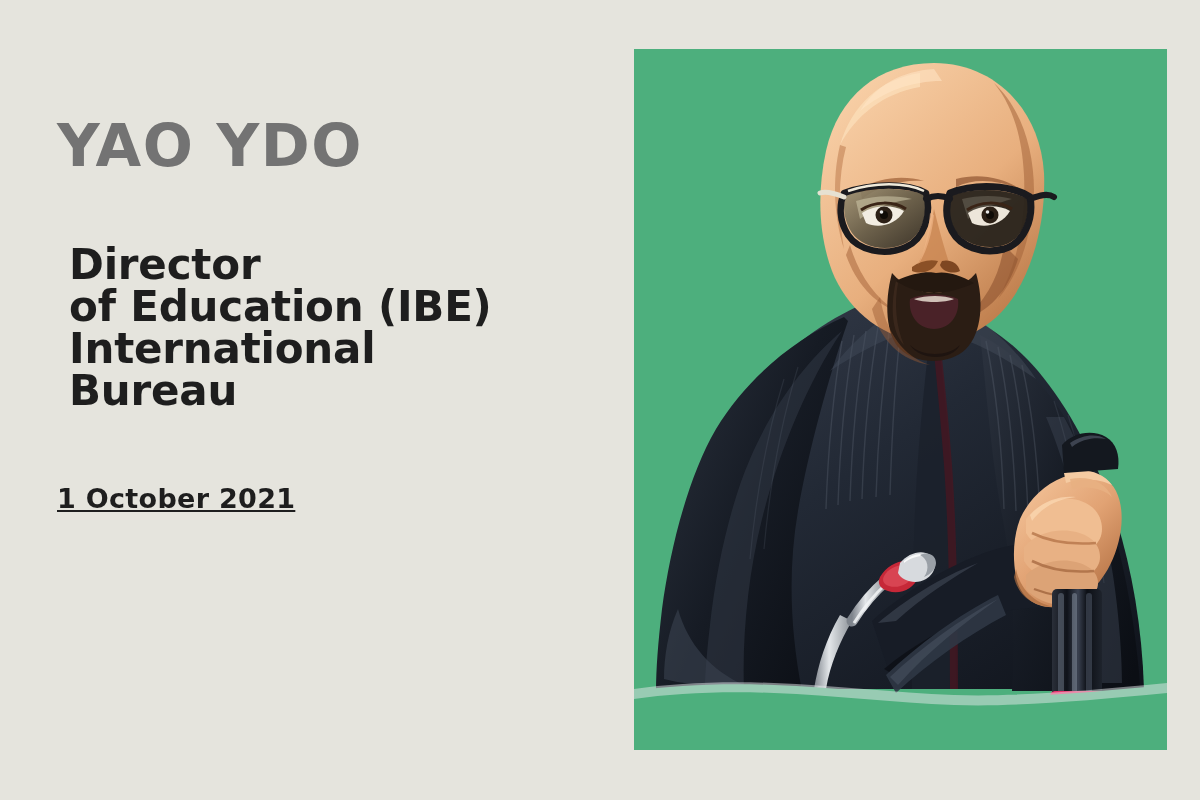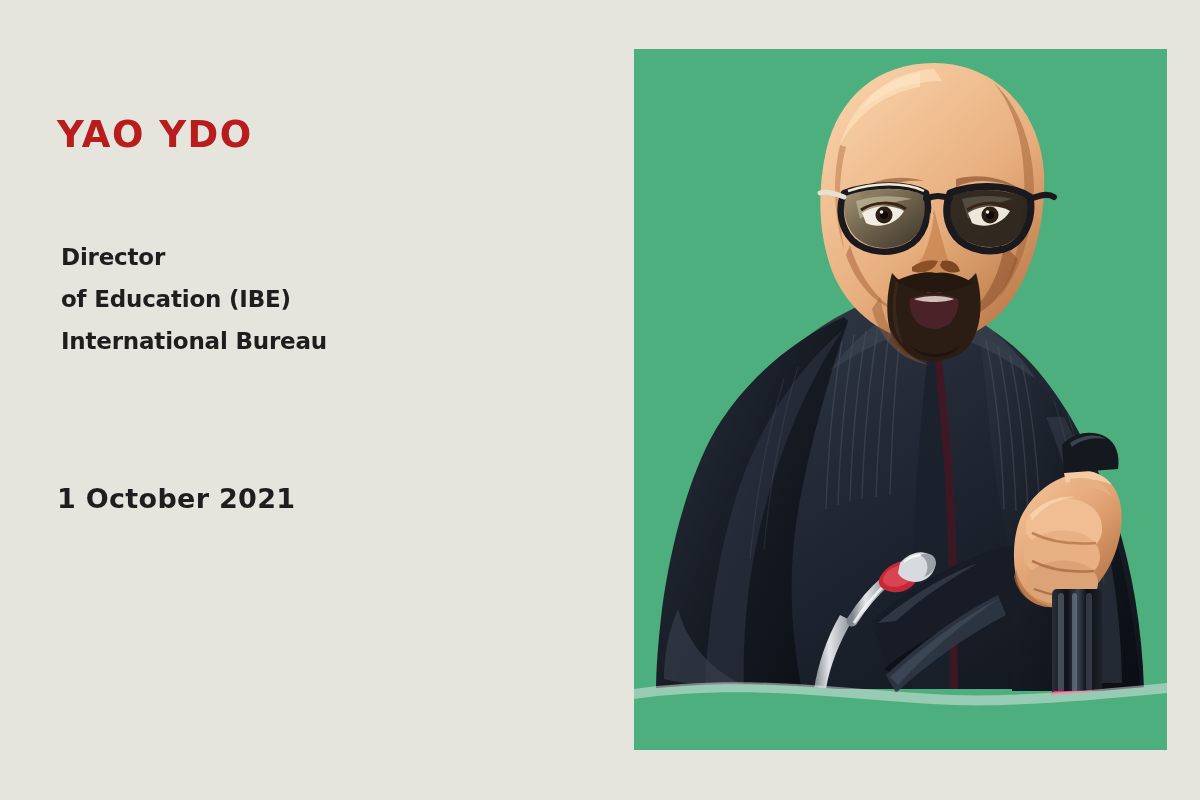--- a/index.html
+++ b/index.html
@@ -29,36 +29,36 @@
     width: 520px;
     height: 800px;
   }
 
   #speaker-name {
     position: absolute;
     top: 116px;
     left: 0;
     margin: 0;
     font-family: "DejaVu Sans", "Liberation Sans", sans-serif;
-    font-size: 37px;
+    font-size: 59px;
     font-weight: bold;
     line-height: 1;
     letter-spacing: 1.5px;
-    color: #b91c1c;
+    color: #737373;
     white-space: nowrap;
   }
 
   #speaker-role {
     position: absolute;
     top: 232px;
     left: 0;
     width: 470px;
-    margin: 4px;
+    margin: 12px;
     font-family: "DejaVu Sans", "Liberation Sans", sans-serif;
-    font-size: 23px;
+    font-size: 42px;
     font-weight: bold;
     line-height: 42px;
     letter-spacing: -0.2px;
     color: #1E1E1E;
   }
   #speaker-role .role-line {
     display: block;
   }
 
   #speaker-date {
@@ -66,20 +66,21 @@
     top: 485px;
     left: 0;
     margin: 0;
     font-family: "DejaVu Sans", "Liberation Sans", sans-serif;
     font-size: 27px;
     font-weight: bold;
     letter-spacing: 0.3px;
     line-height: 1;
     color: #1E1E1E;
     white-space: nowrap;
+    text-decoration: underline;
   }
 
   
   #photo-panel {
     position: absolute;
     left: 634px;
     top: 49px;
     width: 533px;
     height: 701px;
     background: #4DAF7D;

